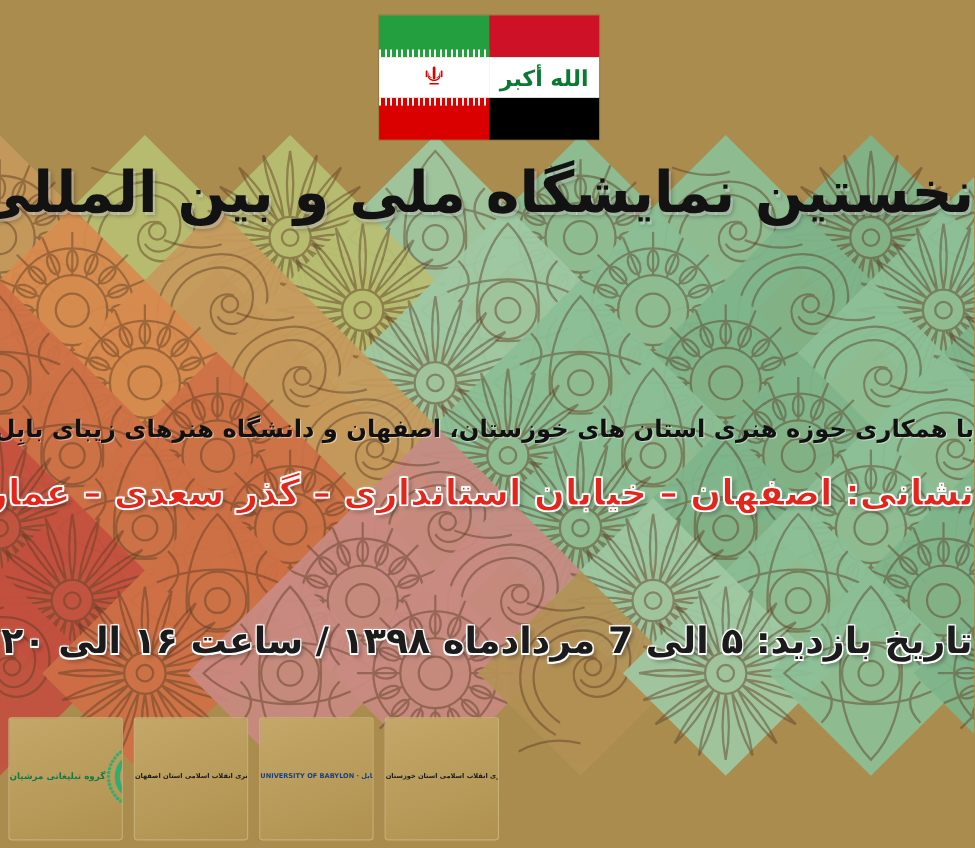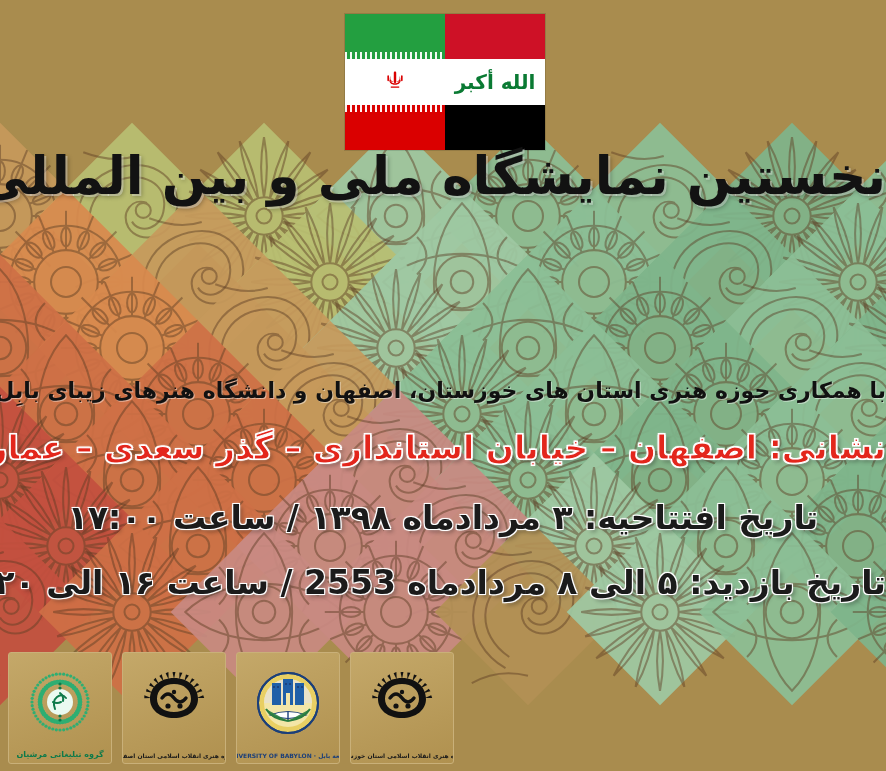--- a/index.html
+++ b/index.html
@@ -29,21 +29,21 @@
   .tile .orn{
     position:absolute;inset:0;
     transform:rotate(-45deg) scale(1.42);
     transform-origin:center;
     opacity:.48;
   }
   .tile .orn svg{width:100%;height:100%;display:block;}
 
   
   #flag-wrap{
-    position:absolute;left:345px;top:14px;width:200px;height:136px;
+    position:absolute;left:345px;top:14px;width:200px;height:113px;
     box-shadow:0 0 0 1px rgba(0,0,0,.12);
     text-align:center;
   }
   #flag{position:absolute;inset:0;display:flex;}
   .flag-half{position:relative;width:50%;height:100%;}
   .band{position:absolute;left:0;width:100%;height:33.3333%;}
   .b-top{top:0}.b-mid{top:33.3333%;background:#fff}.b-bot{top:66.6666%}
   #iraq .b-top{background:#ce1126}
   #iraq .b-bot{background:#000}
   #iran .b-top{background:#239f40}
@@ -105,21 +105,21 @@
 
   
   #logos{
     position:absolute;left:8px;top:652px;
     display:flex;gap:10px;align-items:flex-end;
   }
   .logo{
     width:104px;height:112px;position:relative;
     background:linear-gradient(160deg,#c4a869,#b0914f);
     border:1px solid #c9b079;border-radius:3px;
-    display:flex;flex-direction:column;align-items:center;
+    display:flex;align-items:center;
     justify-content:flex-end;padding-bottom:4px;box-sizing:border-box;
     overflow:hidden;
   }
   .logo .mark{flex:1;display:flex;align-items:center;justify-content:center;width:100%;}
   .logo .mark svg{display:block;}
   .logo .cap{
     font-size:8px;font-weight:bold;color:#2a2118;
     white-space:nowrap;direction:rtl;line-height:1;
   }
 </style>
@@ -1474,23 +1474,22 @@
     </div>
   </div>
 
   <div class="line" id="title-1">نخستین نمایشگاه ملی و بین المللی</div>
 
 
   <div class="line" id="collab">با همکاری حوزه هنری استان های خوزستان، اصفهان و دانشگاه هنرهای زیبای بابِل (بغداد)</div>
 
   <div class="line" id="address">نشانی: اصفهان – خیابان استانداری – گذر سعدی – عمارت سعدی</div>
 
-  <div class="line" id="open-date">تاریخ افتتاحیه: ۳ مردادماه ۱۳۹۸ / ساعت ۱۷:۰۰</div>
 
-  <div class="line" id="visit-date">تاریخ بازدید: ۵ الی ۸ مردادماه 2553 / ساعت ۱۶ الی ۲۰</div>
+  <div class="line" id="visit-date">تاریخ بازدید: ۵ الی 7 مردادماه ۱۳۹۸ / ساعت ۱۶ الی ۲۰</div>
 
   <div id="logos">
       <div class="logo">
         <div class="mark">
           <svg width="72" height="62" viewBox="0 0 72 62">
             <g fill="#111">
               <path d="M13.3 26.0 l-7.0 0.3 l0.0 -3.0z"></path>
               <path d="M14.9 20.9 l-6.9 -1.3 l0.7 -2.9z"></path>
               <path d="M17.6 16.3 l-6.4 -2.9 l1.4 -2.7z"></path>
               <path d="M21.2 12.4 l-5.6 -4.3 l1.9 -2.3z"></path>

